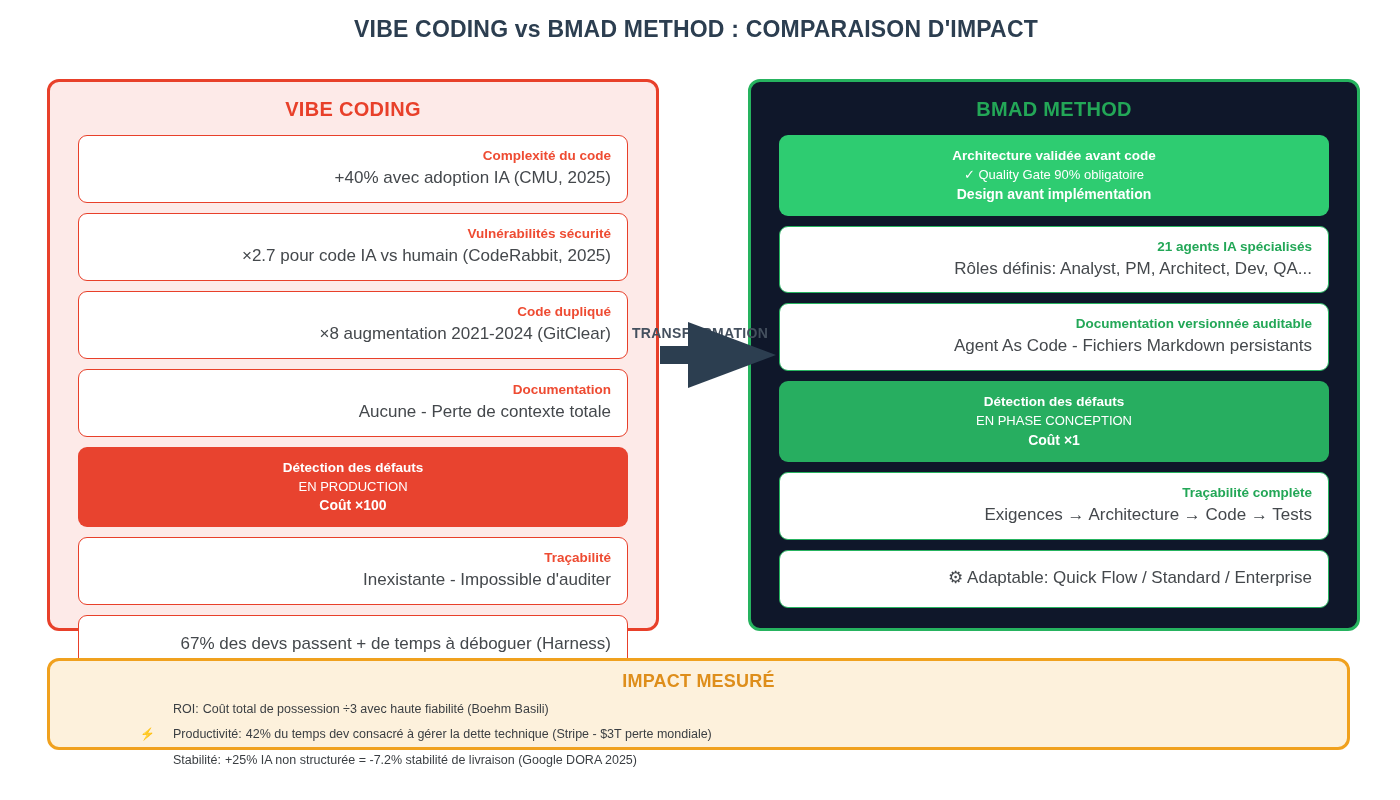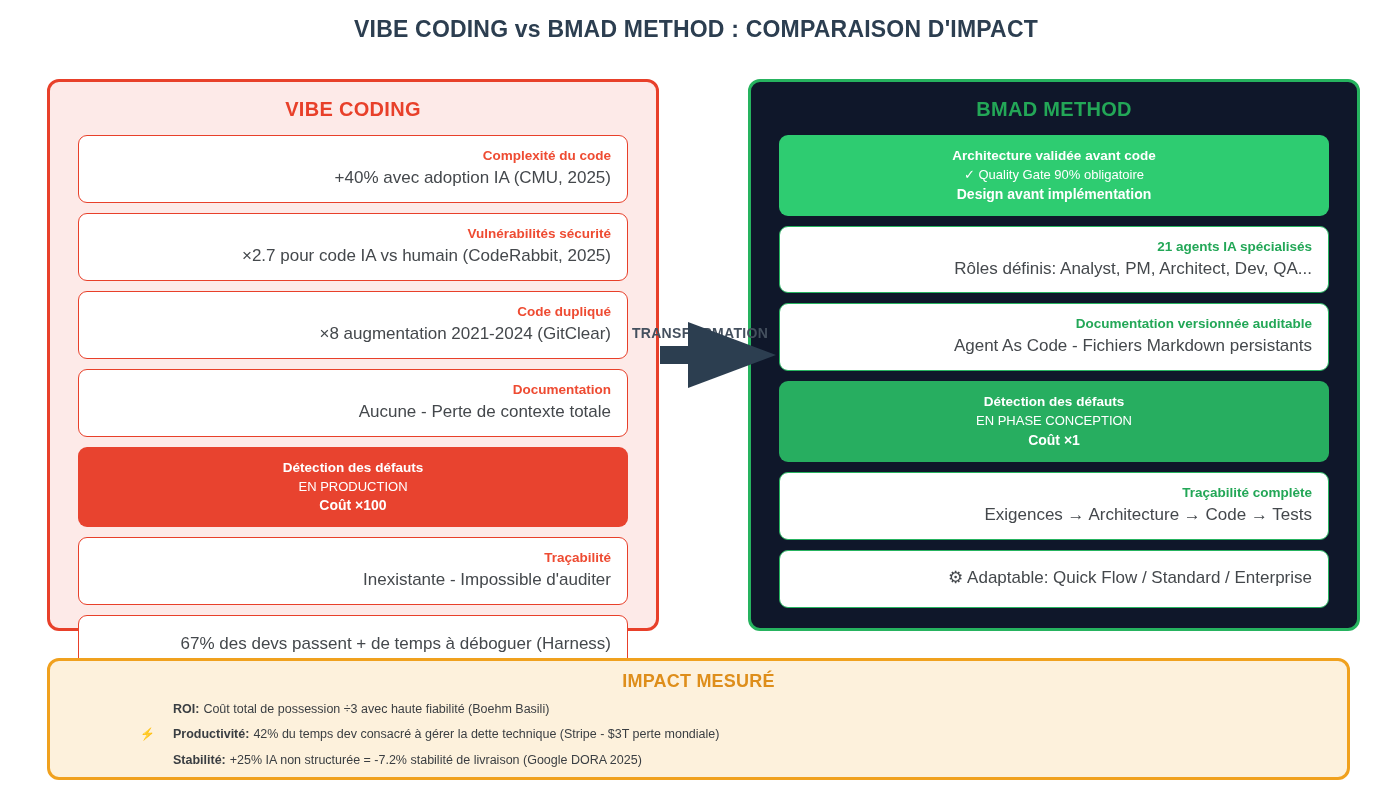--- a/index.html
+++ b/index.html
@@ -131,21 +131,21 @@
     height: 74px;
     z-index: 2;
   }
 
   
   .impact-box {
     position: absolute;
     left: 47px;
     top: 658px;
     width: 1303px;
-    height: 122px;
+    height: 92px;
     background: #FDF1DC;
     border: 3px solid #F0A11E;
     border-radius: 12px;
     padding: 10px 20px;
   }
   .impact-title {
     text-align: center;
     font-size: 18px;
     font-weight: bold;
     color: #DE8E1B;
@@ -161,21 +161,21 @@
     line-height: 1.3;
   }
   .impact-icon {
     display: inline-block;
     width: 16px;
     margin-right: 5px;
     text-align: center;
     color: #3A3E42;
     font-size: 12px;
   }
-  .impact-label { font-weight: bold; margin-right: 4px; padding-left: 12px; }
+  .impact-label { font-weight: normal; margin-right: 4px; padding-left: 12px; }
 </style>
 </head>
 <body>
 
 <div id="page">
 
   <div class="main-title">VIBE CODING vs BMAD METHOD : COMPARAISON D'IMPACT</div>
 
   <div class="panel panel-left">
     <div class="panel-title">VIBE CODING</div>

